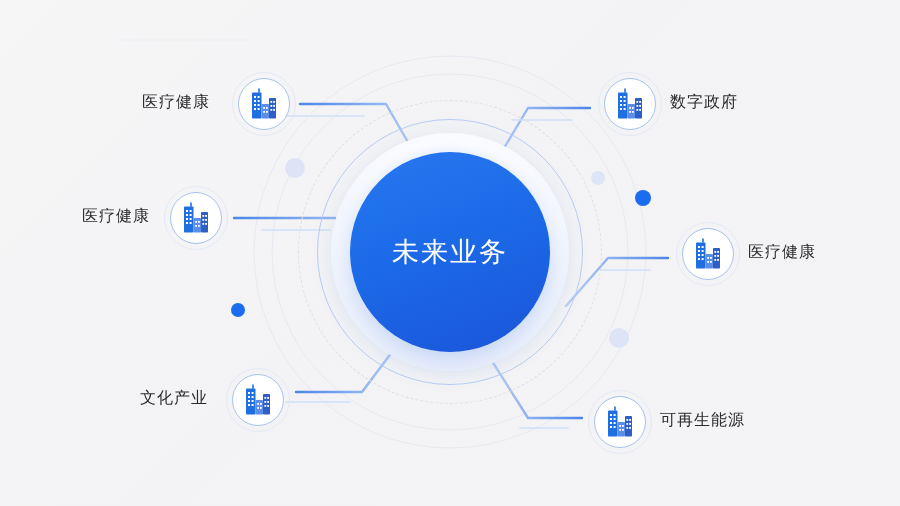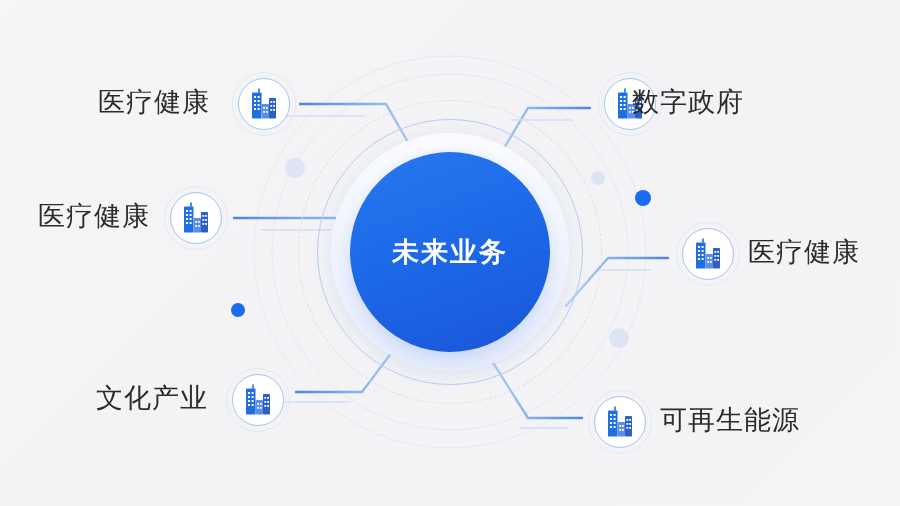--- a/index.html
+++ b/index.html
@@ -71,21 +71,21 @@
     display: flex;
     flex-direction: column;
     align-items: center;
     justify-content: center;
   }
   .hub-core-line {
     color: #ffffff;
     font-size: 27px;
     line-height: 39px;
     letter-spacing: 2px;
-    font-weight: 700;
+    font-weight: 400;
     white-space: nowrap;
   }
   
   .node {
     position: absolute;
     width: 64px;
     height: 64px;
   }
   .node-halo {
     position: absolute;
@@ -105,21 +105,21 @@
     background: radial-gradient(circle at 50% 50%, #ffffff 60%, #fbfcfe 100%);
   }
   .node-icon {
     position: absolute;
     left: 15px; top: 16px;
     width: 34px;
     height: 32px;
   }
   .node-label {
     position: absolute;
-    font-size: 27px;
+    font-size: 16px;
     color: #2b2b2e;
     white-space: nowrap;
     line-height: 28px;
     letter-spacing: 1px;
   }
   .node-label.left  { text-align: right; }
   .node-label.right { text-align: left; }
 </style>
 </head>
 <body>
@@ -313,21 +313,21 @@
               <rect x="19" y="23" width="1.8" height="1.8"></rect>
     <rect x="23.4" y="13" width="1.8" height="1.8"></rect>
               <rect x="26.2" y="13" width="1.8" height="1.8"></rect>
     <rect x="23.4" y="17" width="1.8" height="1.8"></rect>
               <rect x="26.2" y="17" width="1.8" height="1.8"></rect>
     <rect x="23.4" y="21" width="1.8" height="1.8"></rect>
               <rect x="26.2" y="21" width="1.8" height="1.8"></rect>
   </g>
 </svg></div>
       </div>
-      <div class="node-label right" style="top: 88px; left: 632px;">数字政府</div>
+      <div class="node-label right" style="top: 88px; left: 670px;">数字政府</div>
       <div class="node" style="left: 676px; top: 222px;">
         <div class="node-halo"></div>
         <div class="node-ring"></div>
         <div class="node-icon">
 <svg viewBox="0 0 34 32" xmlns="http://www.w3.org/2000/svg">
   <rect x="11.2" y="0.5" width="1.6" height="4.2" fill="#1f6fe0"></rect>
   <rect x="5" y="4.5" width="9.5" height="26" rx="0.8" fill="#1f6fe0"></rect>
   <rect x="14.5" y="16" width="7.5" height="14.5" rx="0.8" fill="#5b8ee8"></rect>
   <rect x="22" y="10" width="7" height="20.5" rx="0.8" fill="#2f5fc4"></rect>
   <g fill="#ffffff">

